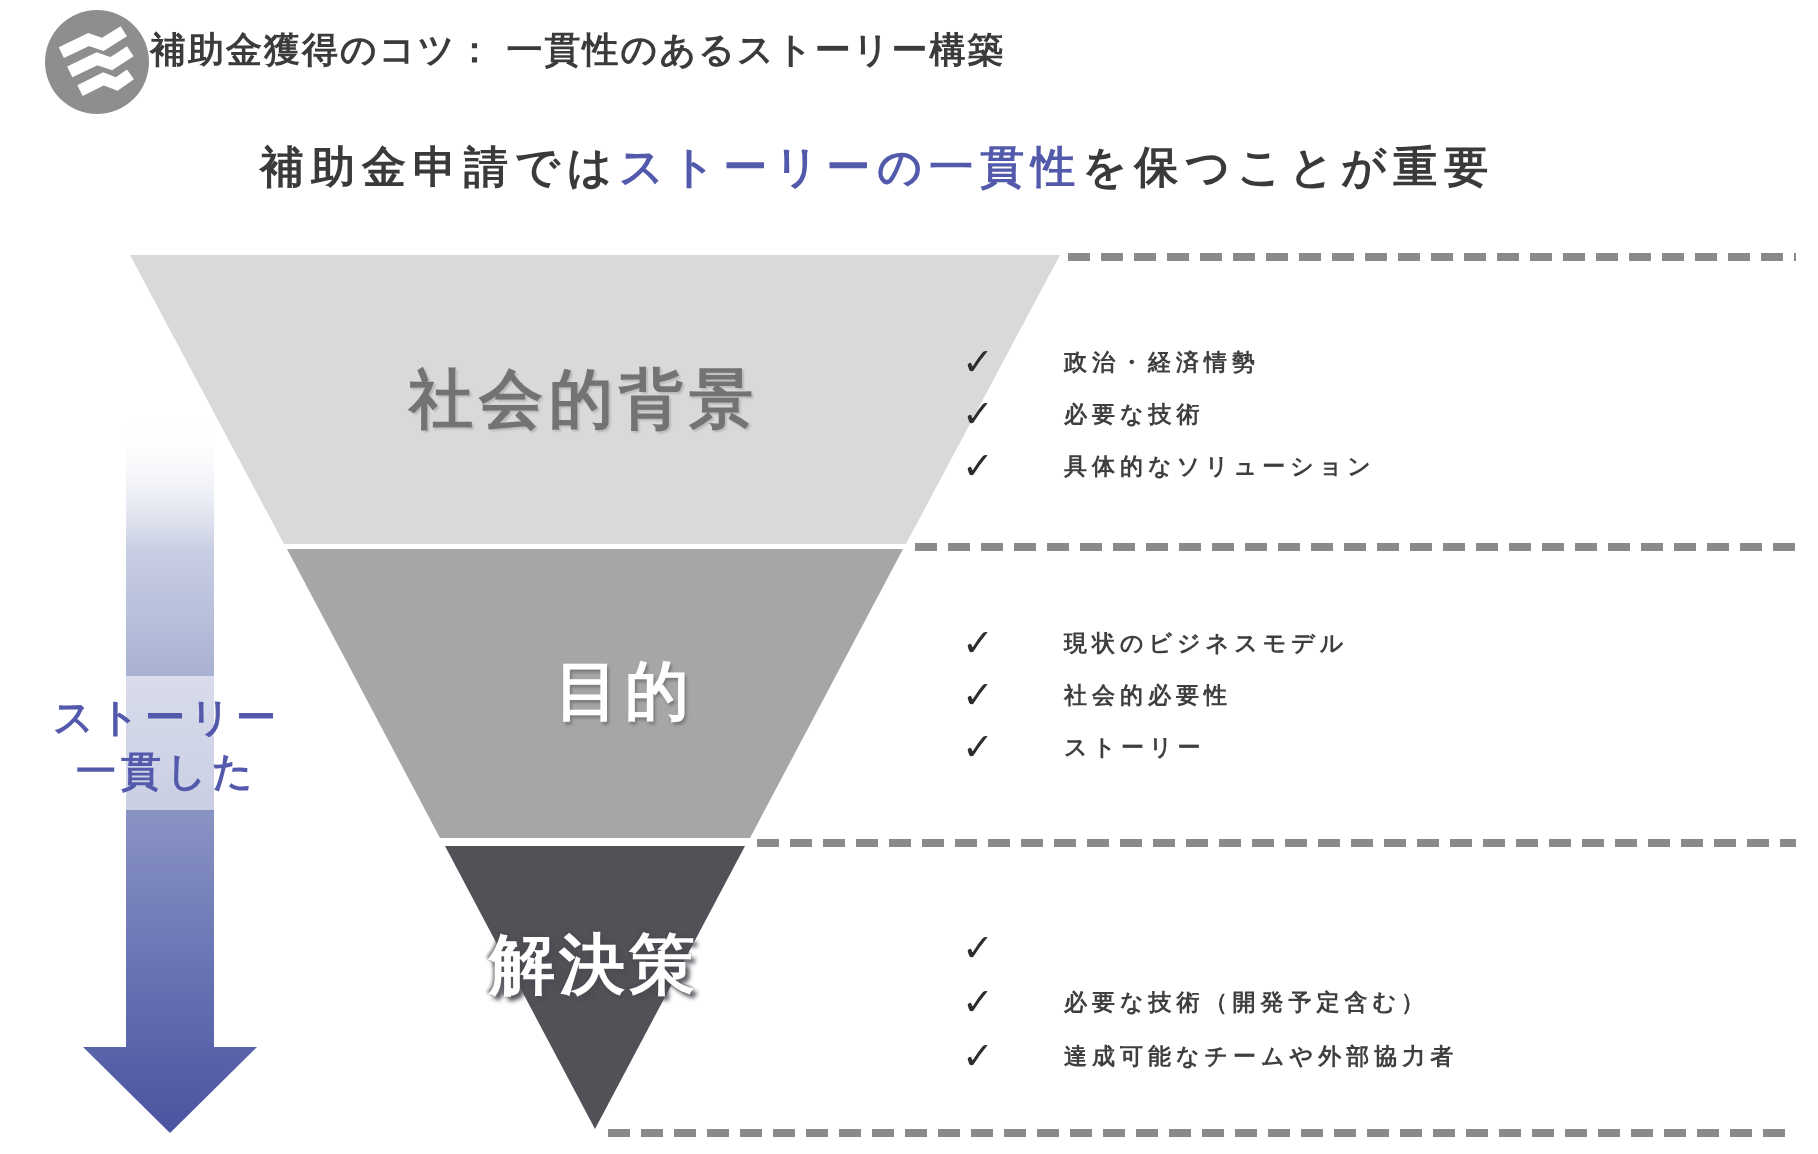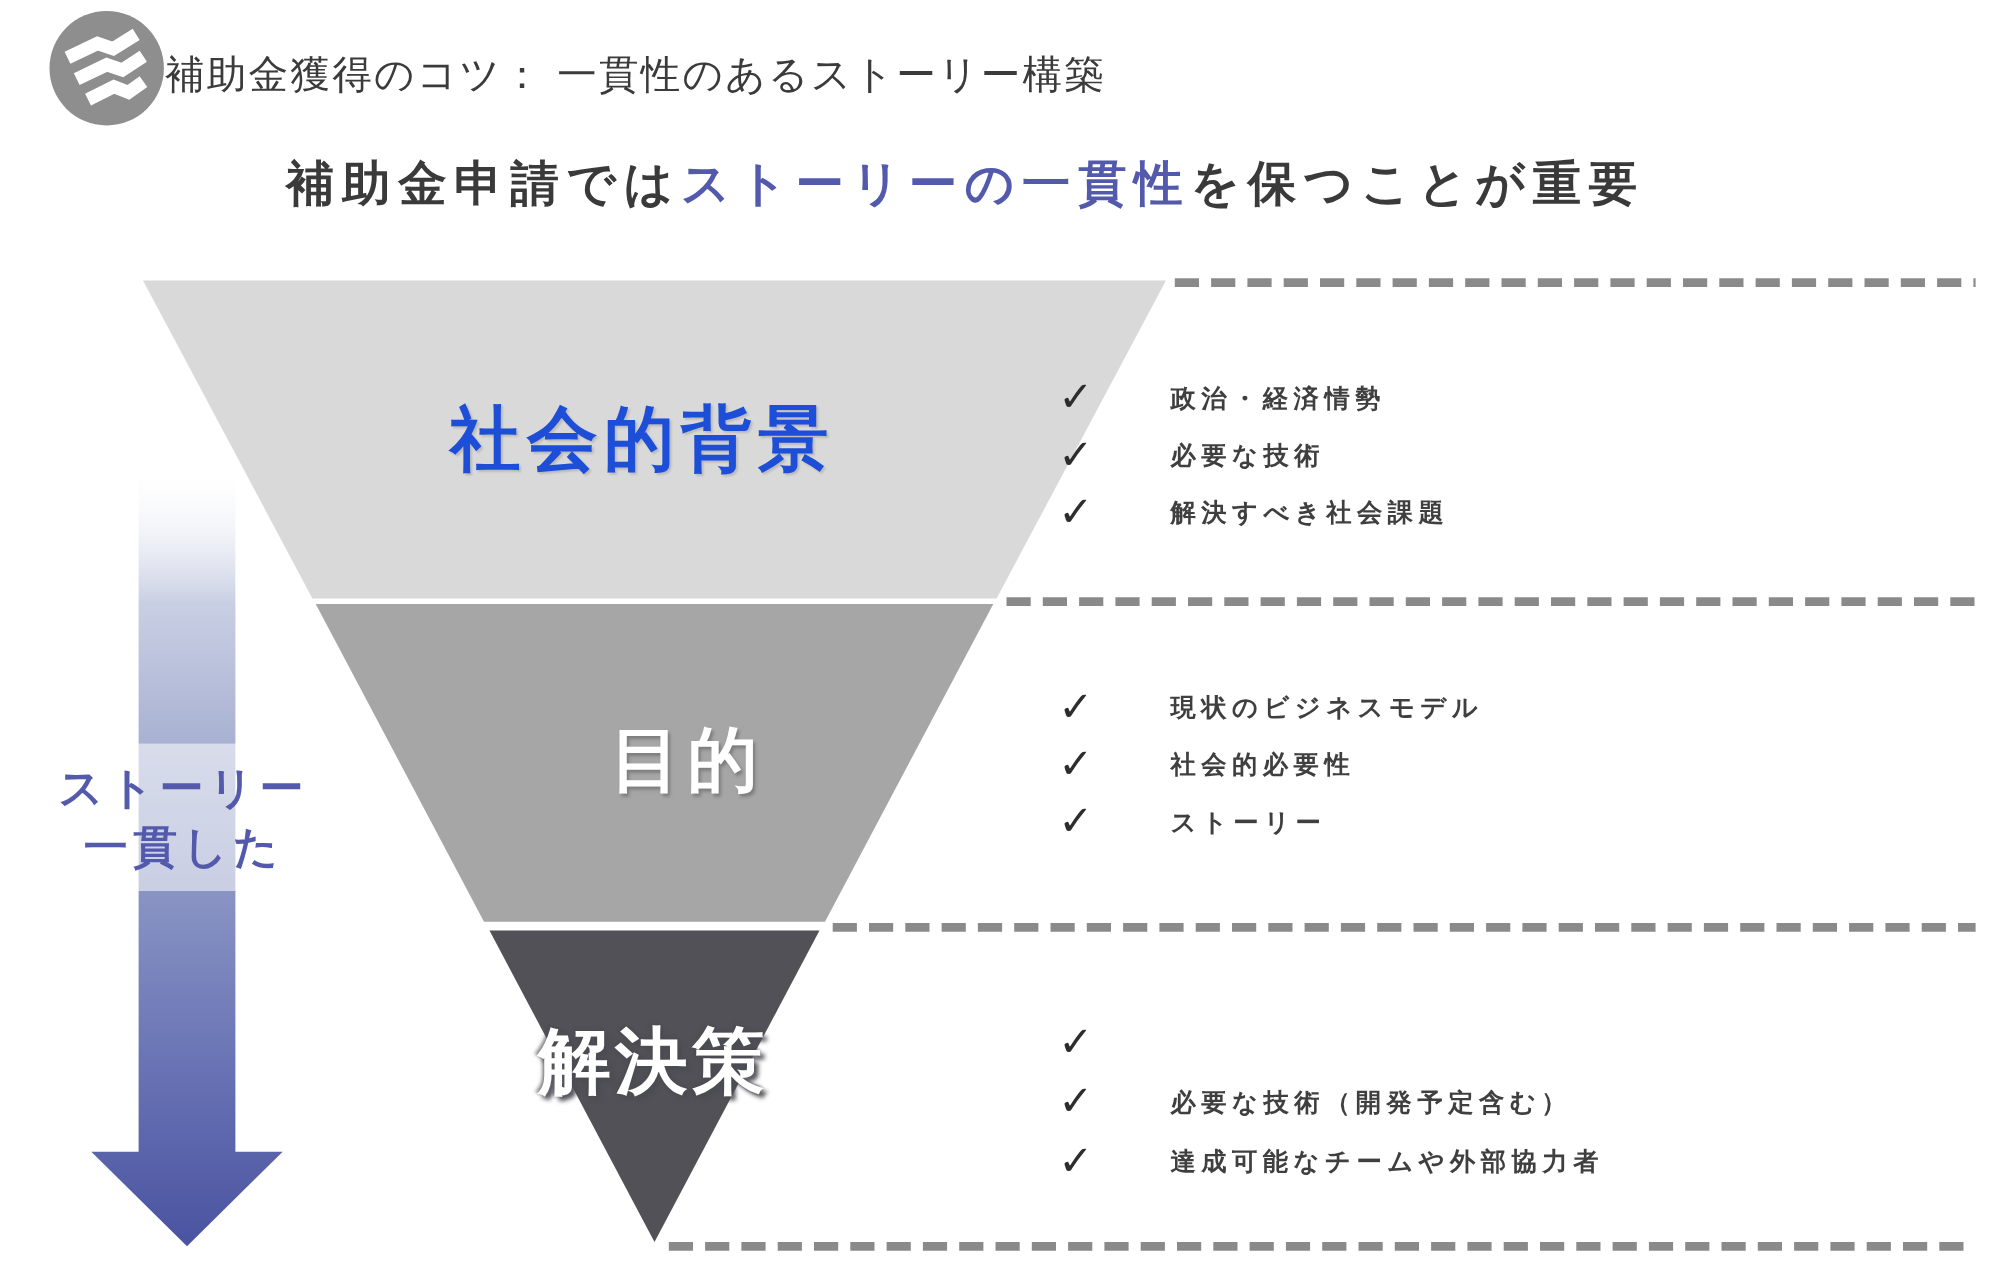--- a/index.html
+++ b/index.html
@@ -6,39 +6,39 @@
   .canvas {
     position:relative; width:1818px; height:1154px; overflow:hidden;
     background:#ffffff;
     font-family:"Liberation Sans","DejaVu Sans",sans-serif;
   }
   svg.layer { position:absolute; left:0; top:0; width:1818px; height:1154px; }
 
   
   .logo { position:absolute; left:42px; top:6px; width:110px; height:110px; }
   .page-title {
-    position:absolute; left:150px; top:44px;
-    font-size:36px; font-weight:normal; letter-spacing:2px; color:#3b3b3b;
+    position:absolute; left:150px; top:26px;
+    font-size:36px; font-weight:bold; letter-spacing:2px; color:#3b3b3b;
     white-space:nowrap;
   }
 
   
   .subtitle {
     position:absolute; left:260px; top:138px;
     font-size:44px; font-weight:bold; letter-spacing:7px; color:#3a3a3a;
     white-space:nowrap;
   }
   .subtitle .hl { color:#535aac; }
 
   
   .level-label {
     position:absolute; transform:translate(-50%,-50%);
     font-weight:bold; white-space:nowrap;
   }
-  .lbl-1 { left:584px; top:399px; font-size:64px; letter-spacing:6px; color:#1d4ed8;
+  .lbl-1 { left:584px; top:399px; font-size:64px; letter-spacing:6px; color:#737373;
            text-shadow:2px 2px 2px rgba(0,0,0,0.15); }
   .lbl-2 { left:589px; top:691px; font-size:64px; letter-spacing:6px; color:#ffffff;
            text-shadow:2px 3px 3px rgba(0,0,0,0.25);margin-left:36px; }
   .lbl-3 { left:594px; top:965px; font-size:66px; letter-spacing:4px; color:#ffffff;
            text-shadow:4px 4px 4px rgba(75,75,82,0.95), -2px -2px 3px rgba(75,75,82,0.55), 0 0 2px rgba(75,75,82,0.8); }
 
   
   .check-group { position:absolute; left:962px; }
   .cg-1 { top:336px; }
   .cg-2 { top:617px; }
@@ -118,21 +118,21 @@
     <div class="check-row">
       <span class="check">✓</span>
       <span class="item-text">政治・経済情勢</span>
     </div>
     <div class="check-row">
       <span class="check">✓</span>
       <span class="item-text">必要な技術</span>
     </div>
     <div class="check-row">
       <span class="check">✓</span>
-      <span class="item-text">解決すべき社会課題</span>
+      <span class="item-text">具体的なソリューション</span>
     </div>
   </div>
 
   <div class="check-group cg-2">
     <div class="check-row">
       <span class="check">✓</span>
       <span class="item-text">現状のビジネスモデル</span>
     </div>
     <div class="check-row">
       <span class="check">✓</span>

